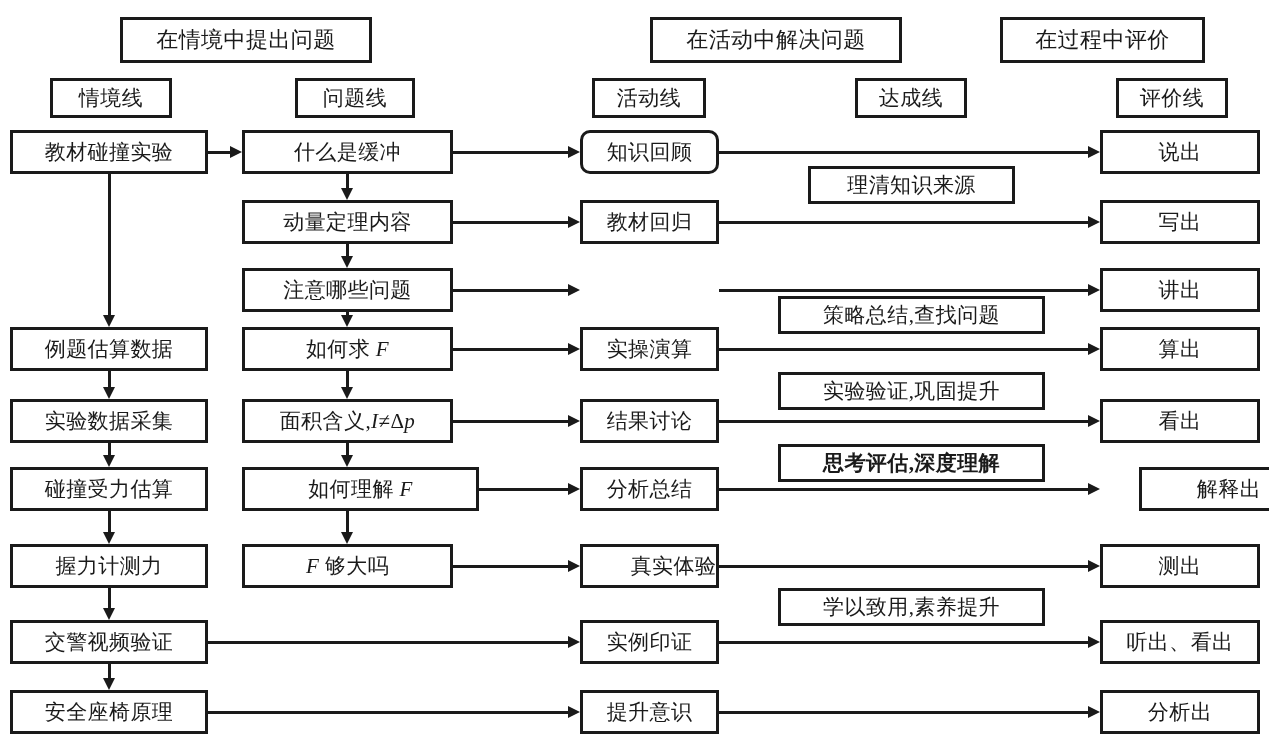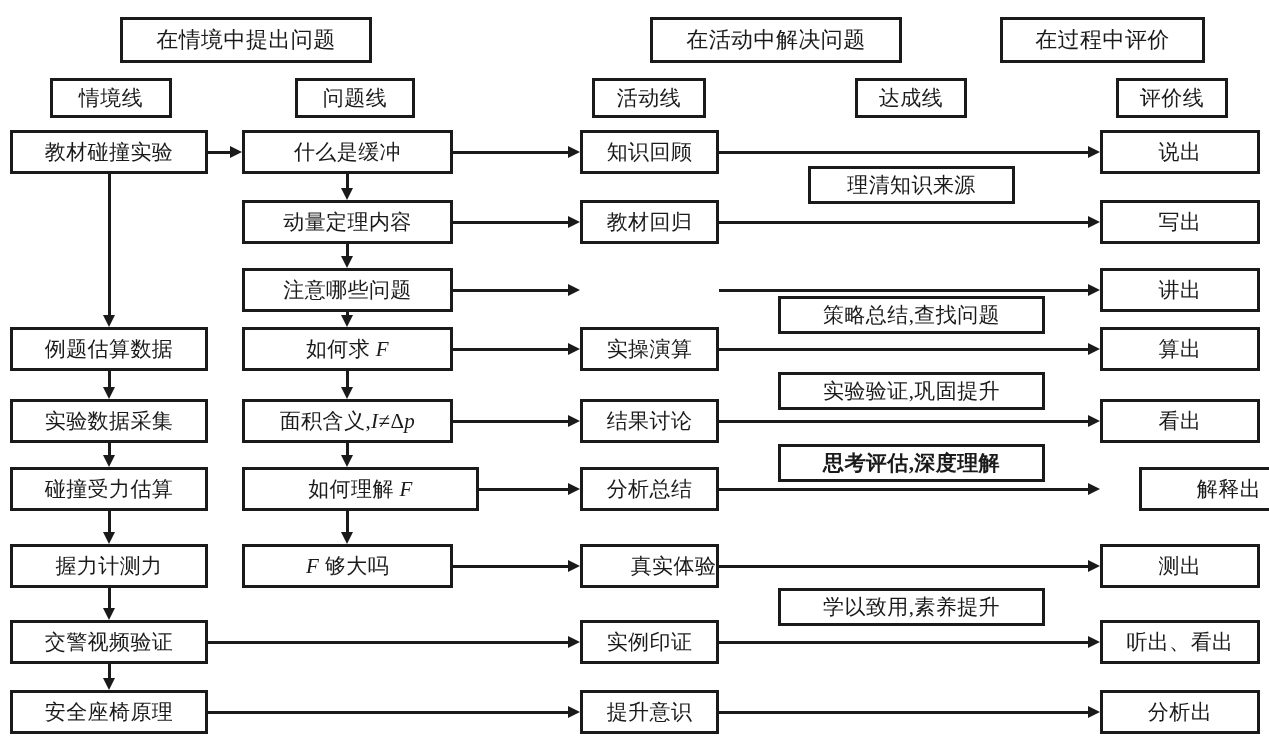--- a/index.html
+++ b/index.html
@@ -144,21 +144,21 @@
     </div>
     <div class="box node" style="left: 242px; top: 399px; width: 211px; height: 44px;">
       <span class="math-line">面积含义,<i>I</i>≠Δ<i>p</i></span>
     </div>
     <div class="box node" style="left: 242px; top: 467px; width: 237px; height: 44px;">
       <span class="math-line">如何理解 <i>F</i></span>
     </div>
     <div class="box node" style="left: 242px; top: 544px; width: 211px; height: 44px;">
       <span class="math-line"><i>F</i> 够大吗</span>
     </div>
-    <div class="box node" style="left: 580px; top: 130px; width: 139px; height: 44px;">
+    <div class="box node" style="left: 580px; top: 130px; width: 139px; height: 44px; border-radius: 10px;">
       <span>知识回顾</span>
     </div>
     <div class="box node" style="left: 580px; top: 200px; width: 139px; height: 44px;">
       <span>教材回归</span>
     </div>
     <div class="box node" style="left: 580px; top: 327px; width: 139px; height: 44px;">
       <span>实操演算</span>
     </div>
     <div class="box node" style="left: 580px; top: 399px; width: 139px; height: 44px;">
       <span>结果讨论</span>

